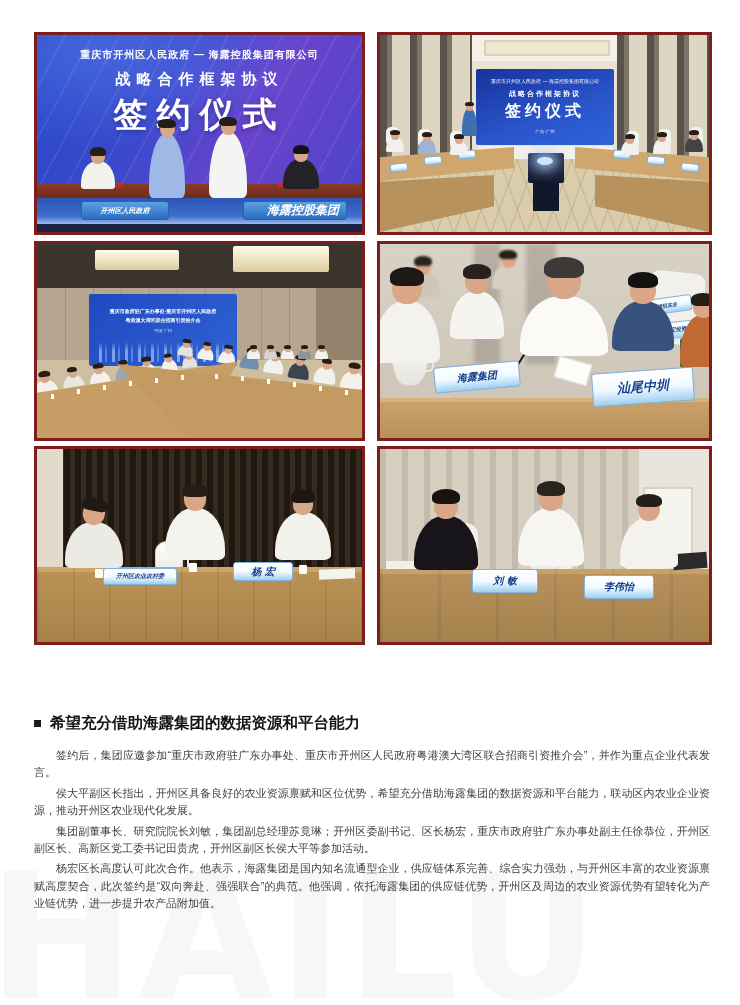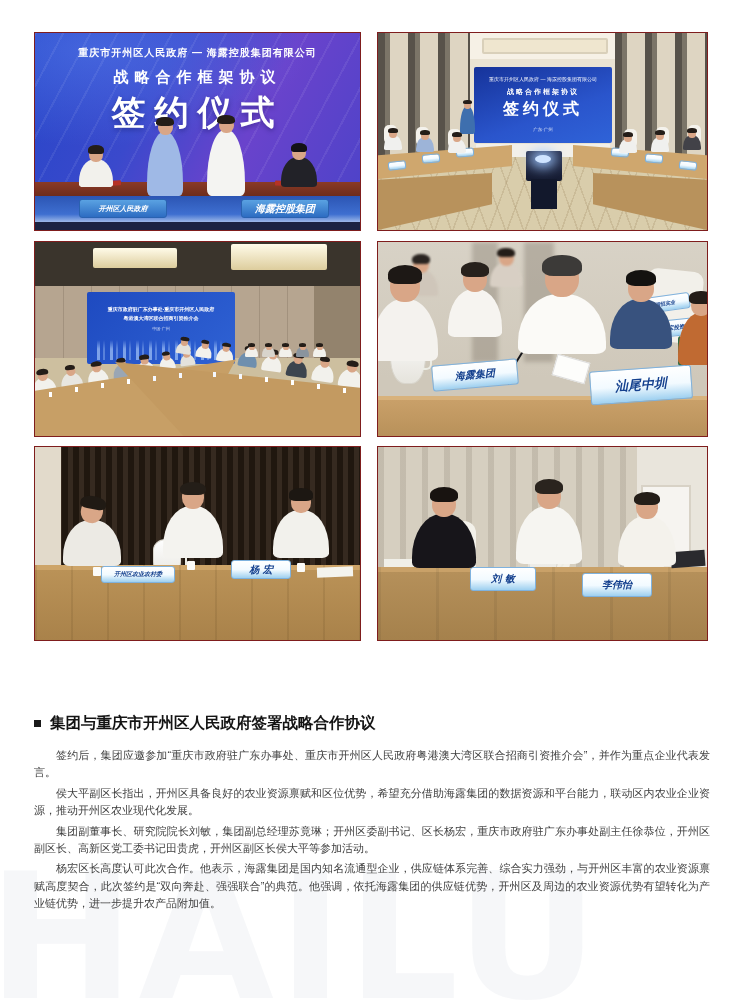--- a/index.html
+++ b/index.html
@@ -3,21 +3,21 @@
 <meta charset="utf-8">
 <style>
   html,body{margin:0;padding:0;background:#ffffff;}
   .page{position:relative;width:740px;height:1005px;background:#fff;overflow:hidden;
         font-family:"Liberation Sans",sans-serif;}
   .watermark{position:absolute;left:-12px;bottom:-34px;font-size:175px;font-weight:800;
         letter-spacing:4px;color:rgba(188,196,210,0.14);font-family:"DejaVu Sans",sans-serif;
         white-space:nowrap;pointer-events:none;}
 
   
-  .photo{position:absolute;overflow:hidden;border:1px solid #7f1d1d;background:#9a9a9a;}
+  .photo{position:absolute;overflow:hidden;border:3px solid #7f1d1d;background:#9a9a9a;}
   .ab{position:absolute;}
   .ctr{left:0;right:0;text-align:center;color:#fff;}
 
   
   .fig{position:absolute;display:flex;flex-direction:column;align-items:center;
        --skin:#d9a687;--hair:#241d18;--shirt:#f2f1ec;}
   .fig.rel{position:relative;flex:0 0 auto;}
   .fg-head{width:var(--hw,14px);height:calc(var(--hw,14px)*1.08);border-radius:50% 50% 46% 46%;
        background:var(--skin);position:relative;z-index:2;}
   .fg-head::before{content:"";position:absolute;left:-8%;right:-8%;top:-14%;height:58%;
@@ -189,21 +189,21 @@
       </div>
     <div class="fig" style="left:246px;top:112px;--hw:14px;--bw:36px;--bh:30px;--shirt:#222228;--hair:#141216;">
         <div class="fg-head"></div>
         <div class="fg-body"></div>
       </div>
     <div class="ab p1-tabletop"></div>
     <div class="ab p1-folder" style="left:58px;bottom:44px;transform:rotate(-3deg);"></div>
     <div class="ab p1-folder" style="left:240px;bottom:44px;transform:rotate(2deg);"></div>
     <div class="ab p1-tablefront"></div>
     <div class="plate dkblue" style="left:44px;bottom:12px;width:86px;height:17px;font-size:7px;">开州区人民政府</div>
-    <div class="plate dkblue" style="left:206px;bottom:12px;width:86px;height:17px;font-size:10px;">海露控股集团</div>
+    <div class="plate dkblue" style="left:206px;bottom:12px;width:86px;height:17px;font-size:12px;padding-left:16px;">海露控股集团</div>
     <div class="ab p1-floor"></div>
   </div>
 
   <div class="photo" style="left:377px;top:32px;width:329px;height:197px;">
     <div class="ab p2-wall"></div>
     <div class="ab p2-ceiling"></div>
     <div class="ab p2-cove" style="left:104px;top:5px;width:122px;height:12px;"></div>
     <div class="ab p2-cove" style="left:20px;top:8px;width:48px;height:9px;"></div>
     <div class="ab p2-cove" style="right:20px;top:8px;width:48px;height:9px;"></div>
     <div class="ab p2-curt" style="left:0;"></div>
@@ -468,21 +468,21 @@
     <div class="p6-papers"></div>
     <div class="plate" style="left:92px;top:120px;width:64px;height:22px;font-size:10px;">刘 敏</div>
     <div class="plate" style="left:204px;top:126px;width:68px;height:22px;font-size:10px;">李伟怡</div>
   </div>
 
   <div class="masthead">
   </div>
 
   <div class="headline">
     <span class="bullet"></span>
-    <span>集团与重庆市开州区人民政府签署战略合作协议</span>
+    <span>希望充分借助海露集团的数据资源和平台能力</span>
   </div>
 
   <div class="article">
     <p>签约后，集团应邀参加“重庆市政府驻广东办事处、重庆市开州区人民政府粤港澳大湾区联合招商引资推介会”，并作为重点企业代表发言。</p>
     <p>侯大平副区长指出，开州区具备良好的农业资源禀赋和区位优势，希望充分借助海露集团的数据资源和平台能力，联动区内农业企业资源，推动开州区农业现代化发展。</p>
     <p>集团副董事长、研究院院长刘敏，集团副总经理苏竟琳；开州区委副书记、区长杨宏，重庆市政府驻广东办事处副主任徐恭位，开州区副区长、高新区党工委书记田贵虎，开州区副区长侯大平等参加活动。</p>
     <p>杨宏区长高度认可此次合作。他表示，海露集团是国内知名流通型企业，供应链体系完善、综合实力强劲，与开州区丰富的农业资源禀赋高度契合，此次签约是“双向奔赴、强强联合”的典范。他强调，依托海露集团的供应链优势，开州区及周边的农业资源优势有望转化为产业链优势，进一步提升农产品附加值。</p>
 
   </div>
 

